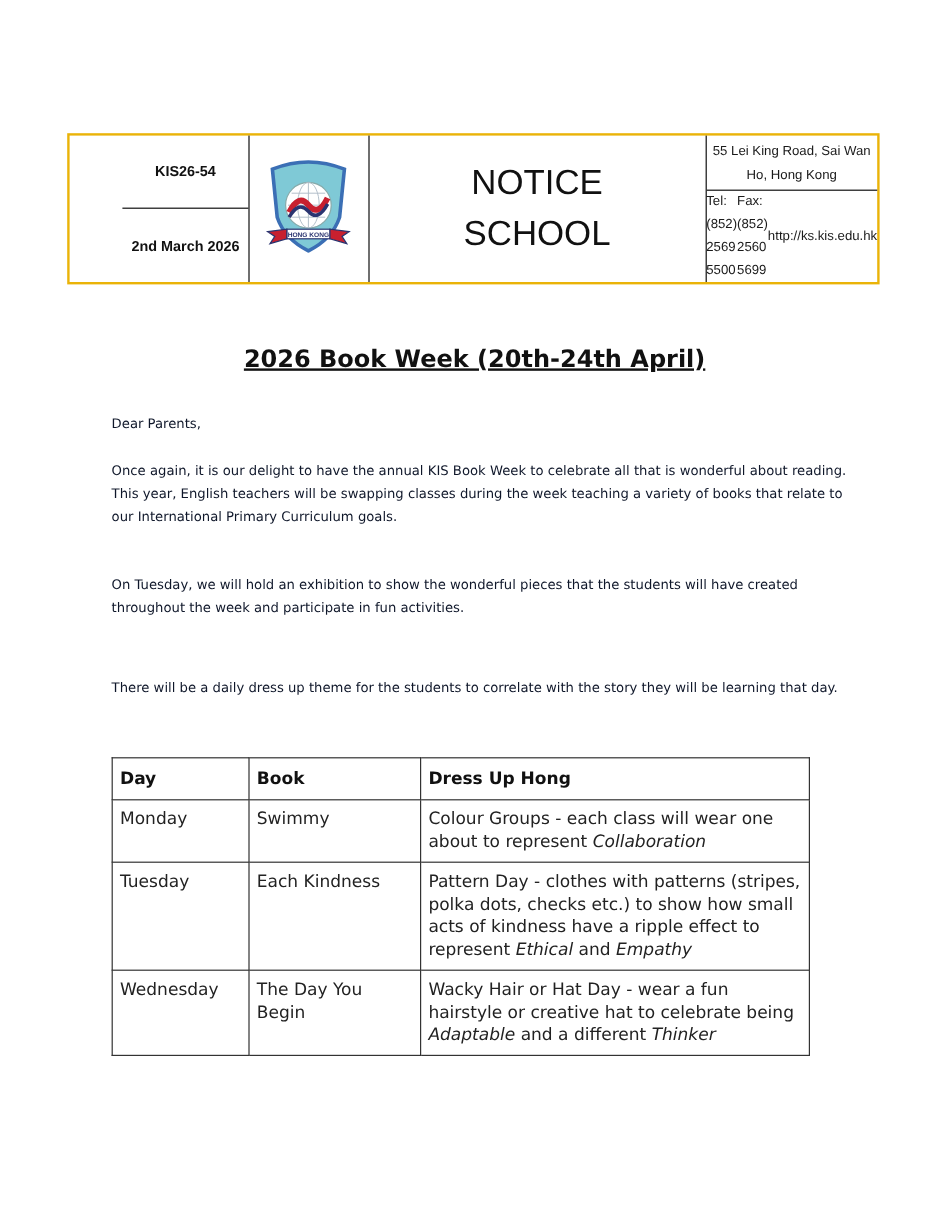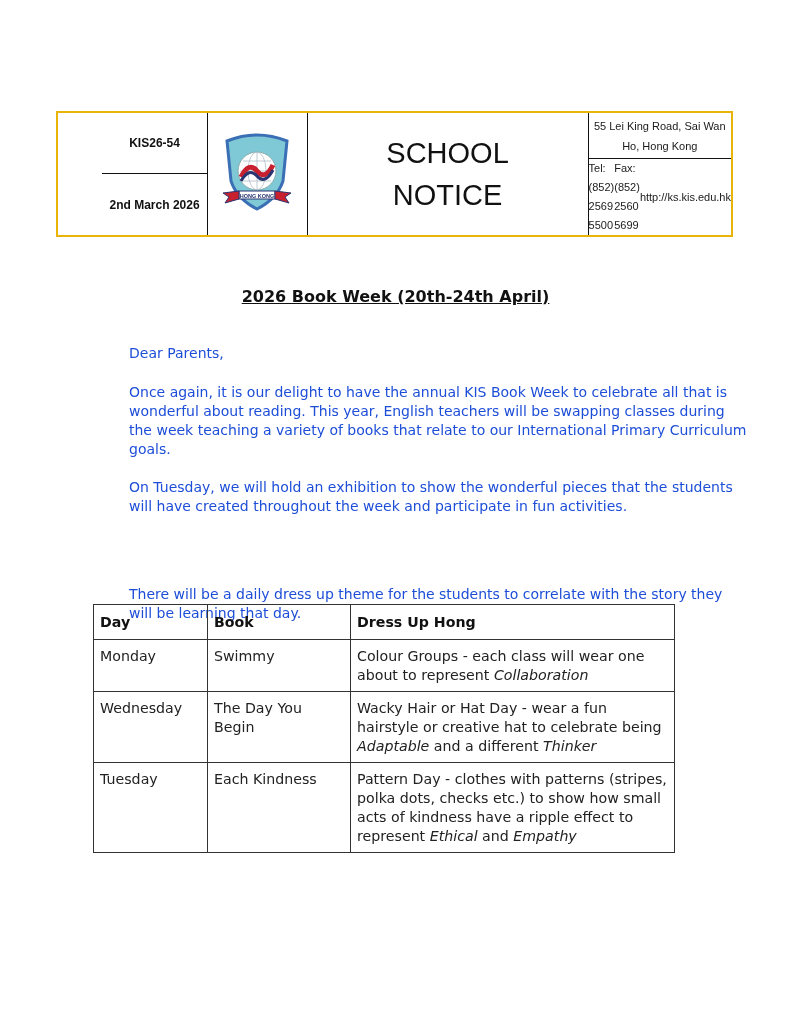--- a/index.html
+++ b/index.html
@@ -10,27 +10,27 @@
   .col-ref { width: 111px; }
   .col-logo { width: 104px; align-items: center; justify-content: center; }
   .col-title { width: 294px; align-items: center; justify-content: center; }
   .col-contact { flex: 1; }
   .cell-top, .cell-bottom { display: flex; align-items: center; justify-content: center; font-family: "Liberation Sans", sans-serif; font-size: 12px; color: #111; }
   .col-ref .cell-top { height: 60px; border-bottom: 1px solid #111; }
   .col-ref .cell-bottom { flex: 1; }
   .title-text { font-family: "Liberation Sans", sans-serif; font-size: 29px; text-align: center; line-height: 42px; color: #111; }
   .contact-top { height: 67px; border-bottom: 1px solid #111; display: flex; flex-direction: column; justify-content: center; align-items: center; font-family: "Liberation Sans", sans-serif; font-size: 11px; line-height: 20px; }
   .contact-bottom { flex: 1; display: flex; flex-direction: row; justify-content: center; align-items: center; font-family: "Liberation Sans", sans-serif; font-size: 11px; line-height: 19px; }
-  .doc-title { position: absolute; top: 287px; left: 0; width: 791px; text-align: center; font-size: 16px; font-weight: bold; text-decoration: underline; color: #111; }
-  .para { position: absolute; left: 93px; width: 620px; font-size: 14px; line-height: 19px; color: #1d4ed8; margin-left: 36px; }
+  .doc-title { position: absolute; top: 287px; left: 0; width: 791px; text-align: center; font-size: 20px; font-weight: bold; text-decoration: underline; color: #111; }
+  .para { position: absolute; left: 93px; width: 620px; font-size: 11px; line-height: 19px; color: #0f172a; }
   .p-greeting { top: 344px; }
   .p1 { top: 383px; }
   .p2 { top: 478px; }
-  .p3 { top: 585px; }
-  .book-table { position: absolute; left: 93px; top: 604px; width: 582px; border-collapse: collapse; font-size: 14.2px; line-height: 19px; color: #222; }
+  .p3 { top: 564px; }
+  .book-table { position: absolute; left: 93px; top: 631px; width: 582px; border-collapse: collapse; font-size: 14.2px; line-height: 19px; color: #222; }
   .book-table th, .book-table td { border: 1px solid #333; padding: 7px 6px 6px 6px; vertical-align: top; text-align: left; }
   .book-table th { font-weight: bold; color: #111; padding: 8px 6px 7px 6px; }
   .book-table .c-day { width: 101px; }
   .book-table .c-book { width: 130px; }
   em { font-style: italic; }
 </style>
 </head>
 <body>
 
 <div class="header-table">
@@ -46,22 +46,22 @@
       <ellipse cx="38" cy="40" rx="9" ry="19" fill="none" stroke="#b0bcc8" stroke-width="0.8"></ellipse>
       <path d="M22 46 Q30 30 38 40 Q46 50 54 34" stroke="#c8202f" stroke-width="5" fill="none"></path>
       <path d="M22 50 Q30 36 38 45 Q46 54 54 39" stroke="#2a3470" stroke-width="3" fill="none"></path>
       <rect x="20" y="60" width="36" height="8" fill="#fff" stroke="#2a3470" stroke-width="1"></rect>
       <text x="38" y="66.5" font-size="5.5" text-anchor="middle" font-family="Liberation Sans, sans-serif" font-weight="bold" fill="#2a3470">HONG KONG</text>
       <path d="M4 62 L20 60 L20 68 L6 72 L10 66 Z" fill="#c8202f" stroke="#2a3470" stroke-width="1"></path>
       <path d="M72 62 L56 60 L56 68 L70 72 L66 66 Z" fill="#c8202f" stroke="#2a3470" stroke-width="1"></path>
     </svg>
   </div>
   <div class="h-col col-title">
+    <div class="title-text">NOTICE</div>
     <div class="title-text">SCHOOL</div>
-    <div class="title-text">NOTICE</div>
   </div>
   <div class="h-col col-contact">
     <div class="contact-top">
       <div>55 Lei King Road, Sai Wan</div>
       <div>Ho, Hong Kong</div>
     </div>
     <div class="contact-bottom">
       <div>Tel:(852) 2569 5500</div>
       <div>Fax:(852) 2560 5699</div>
       <div>http://ks.kis.edu.hk</div>
@@ -84,23 +84,23 @@
       <th>Dress Up Hong</th>
     </tr>
   </thead>
   <tbody>
     <tr>
       <td>Monday</td>
       <td>Swimmy</td>
       <td><span>Colour Groups - each class will wear one about to represent </span><em>Collaboration</em></td>
     </tr>
     <tr>
+      <td>Tuesday</td>
+      <td>Each Kindness</td>
+      <td><span>Pattern Day - clothes with patterns (stripes, polka dots, checks etc.) to show how small acts of kindness have a ripple effect to represent </span><em>Ethical</em><span> and </span><em>Empathy</em></td>
+    </tr>
+    <tr>
       <td>Wednesday</td>
       <td>The Day You Begin</td>
       <td><span>Wacky Hair or Hat Day - wear a fun hairstyle or creative hat to celebrate being </span><em>Adaptable</em><span> and a different </span><em>Thinker</em></td>
-    </tr>
-    <tr>
-      <td>Tuesday</td>
-      <td>Each Kindness</td>
-      <td><span>Pattern Day - clothes with patterns (stripes, polka dots, checks etc.) to show how small acts of kindness have a ripple effect to represent </span><em>Ethical</em><span> and </span><em>Empathy</em></td>
     </tr>
   </tbody>
 </table>
 
 </body></html>

